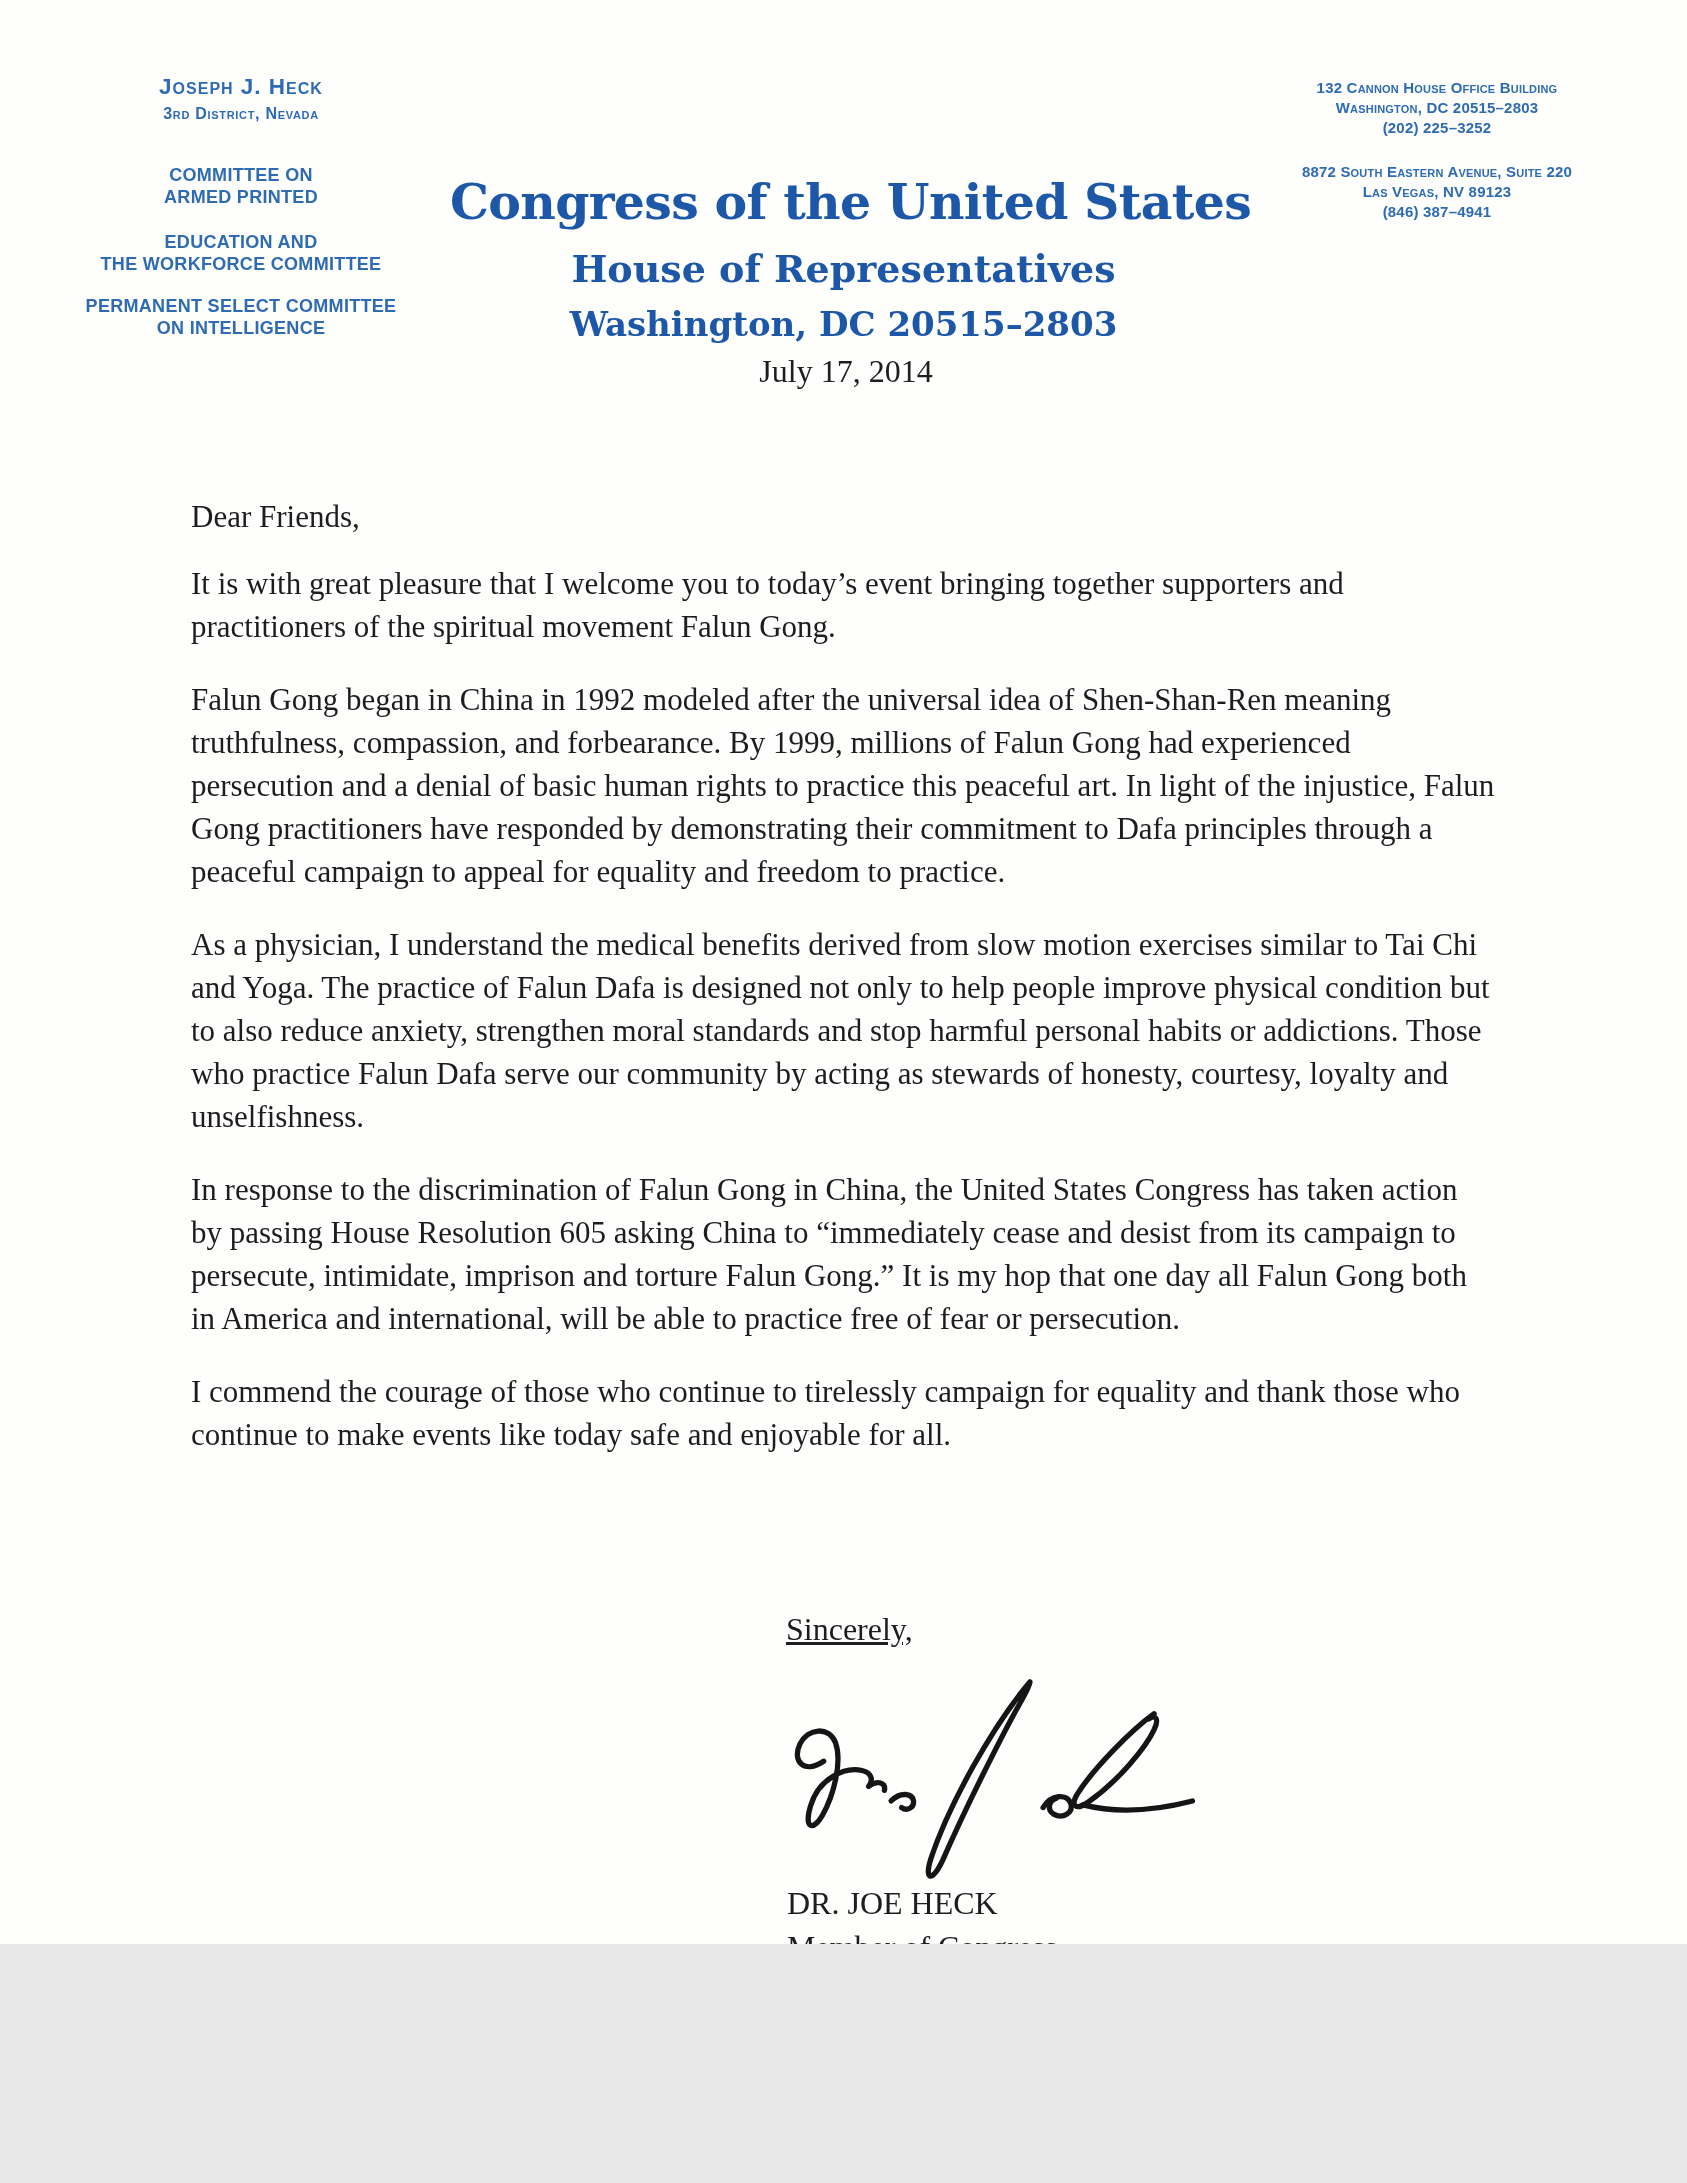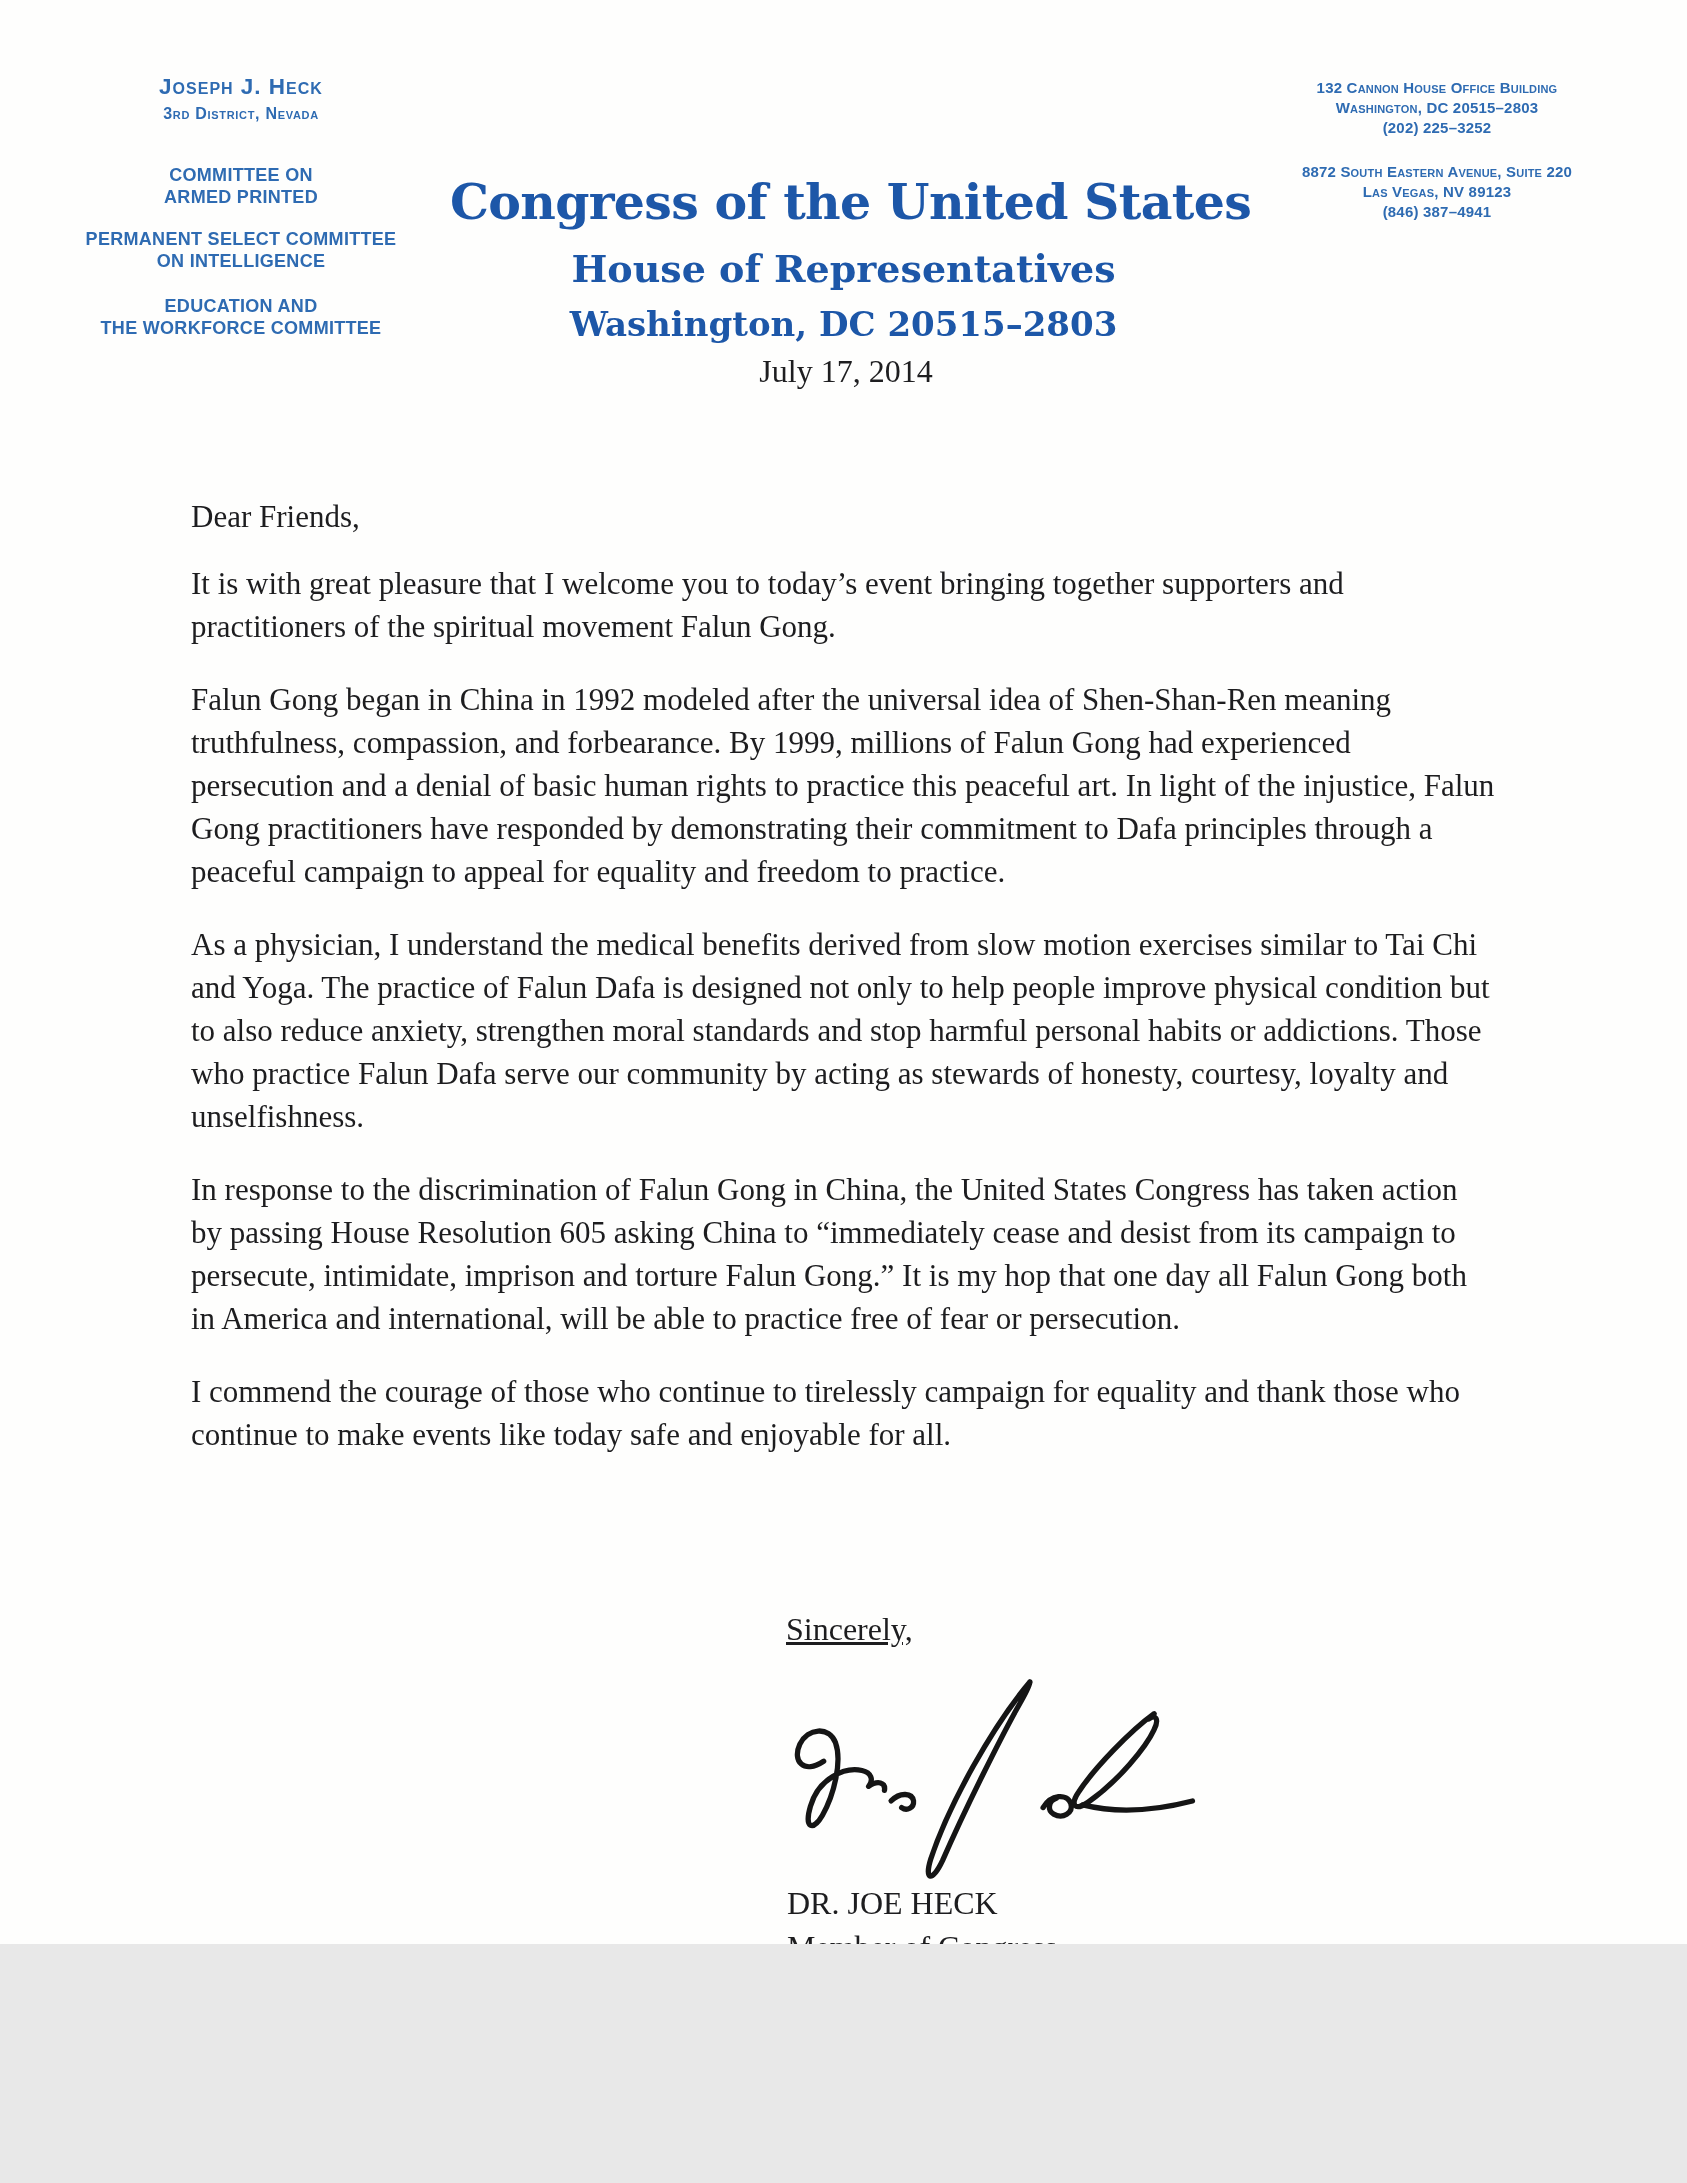--- a/index.html
+++ b/index.html
@@ -114,27 +114,27 @@
 <div id="page">
 
   <div class="lh lh-left">
     <div class="lh-name">Joseph J. Heck</div>
     <div class="lh-district">3rd District, Nevada</div>
 
     <div class="lh-committee c1">
       <div>COMMITTEE ON</div>
       <div>ARMED PRINTED</div>
     </div>
+    <div class="lh-committee c2">
+      <div>EDUCATION AND</div>
+      <div>THE WORKFORCE COMMITTEE</div>
+    </div>
     <div class="lh-committee c3">
       <div>PERMANENT SELECT COMMITTEE</div>
       <div>ON INTELLIGENCE</div>
-    </div>
-    <div class="lh-committee c2">
-      <div>EDUCATION AND</div>
-      <div>THE WORKFORCE COMMITTEE</div>
     </div>
   </div>
 
   <div class="lh lh-right">
     <div class="lh-office o1">
       <div>132 Cannon House Office Building</div>
       <div>Washington, DC 20515–2803</div>
       <div>(202) 225–3252</div>
     </div>
     <div class="lh-office o2">

